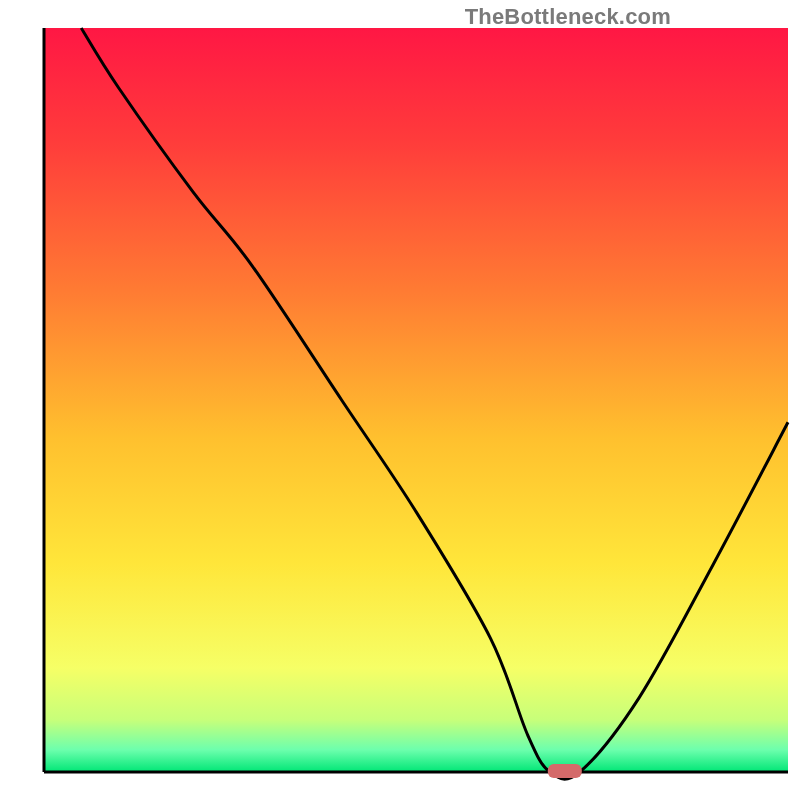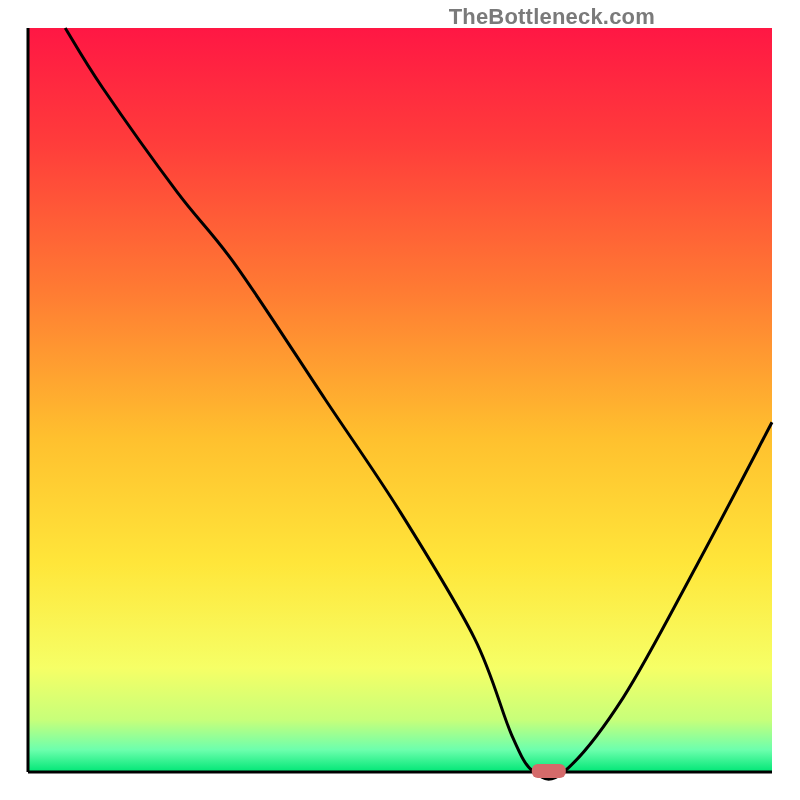--- a/index.html
+++ b/index.html
@@ -7,20 +7,21 @@
     padding: 0;
     width: 800px;
     height: 800px;
     overflow: hidden;
     background: #fff;
   }
   .chart-container {
     position: relative;
     width: 665px;
     height: 800px;
+    margin-left: 16px;
   }
   svg {
     display: block;
   }
   .watermark {
     position: absolute;
     top: 4px;
     right: 10px;
     font-family: Arial, Helvetica, sans-serif;
     font-size: 22px;

